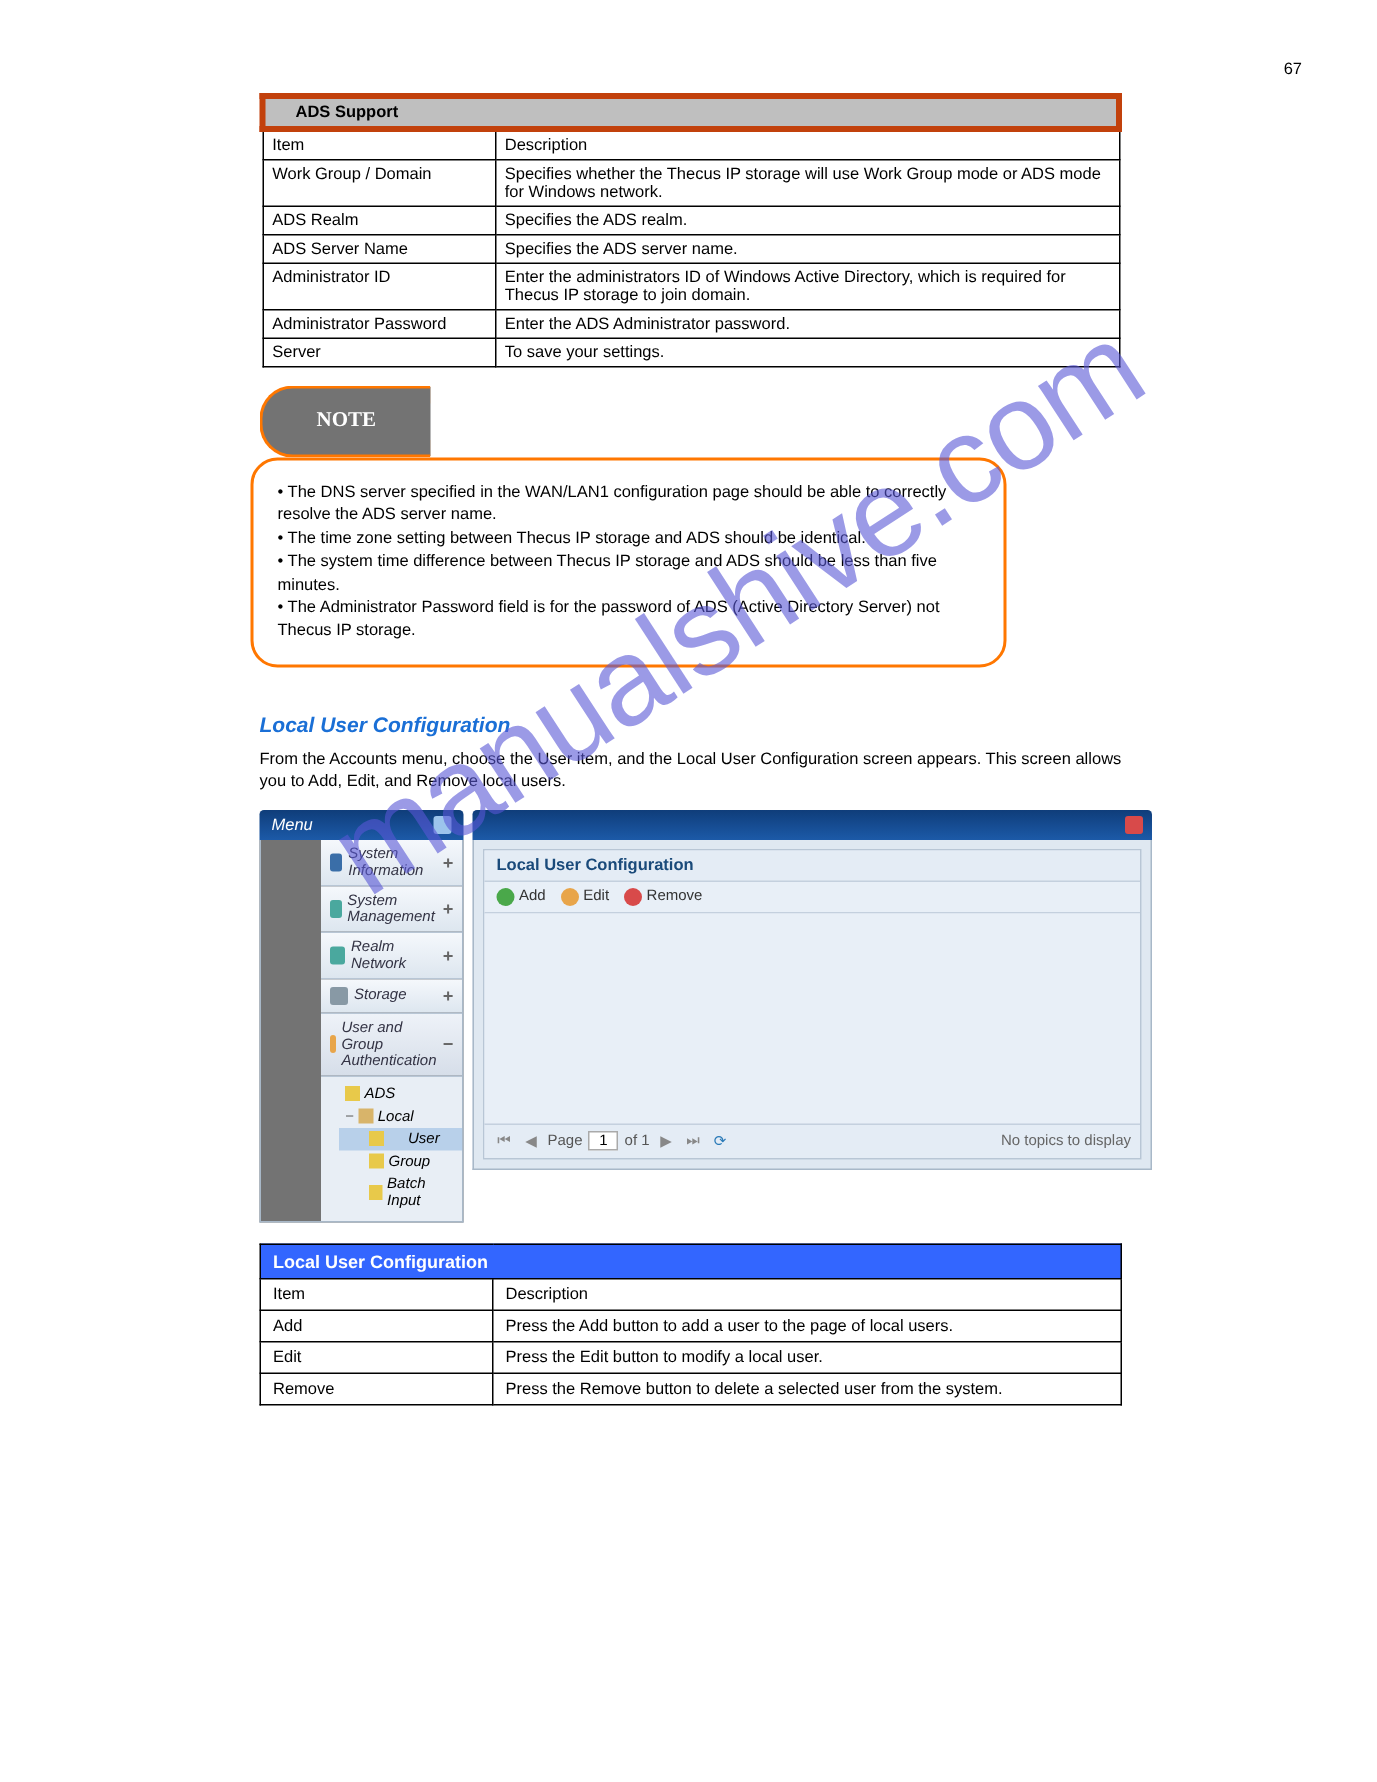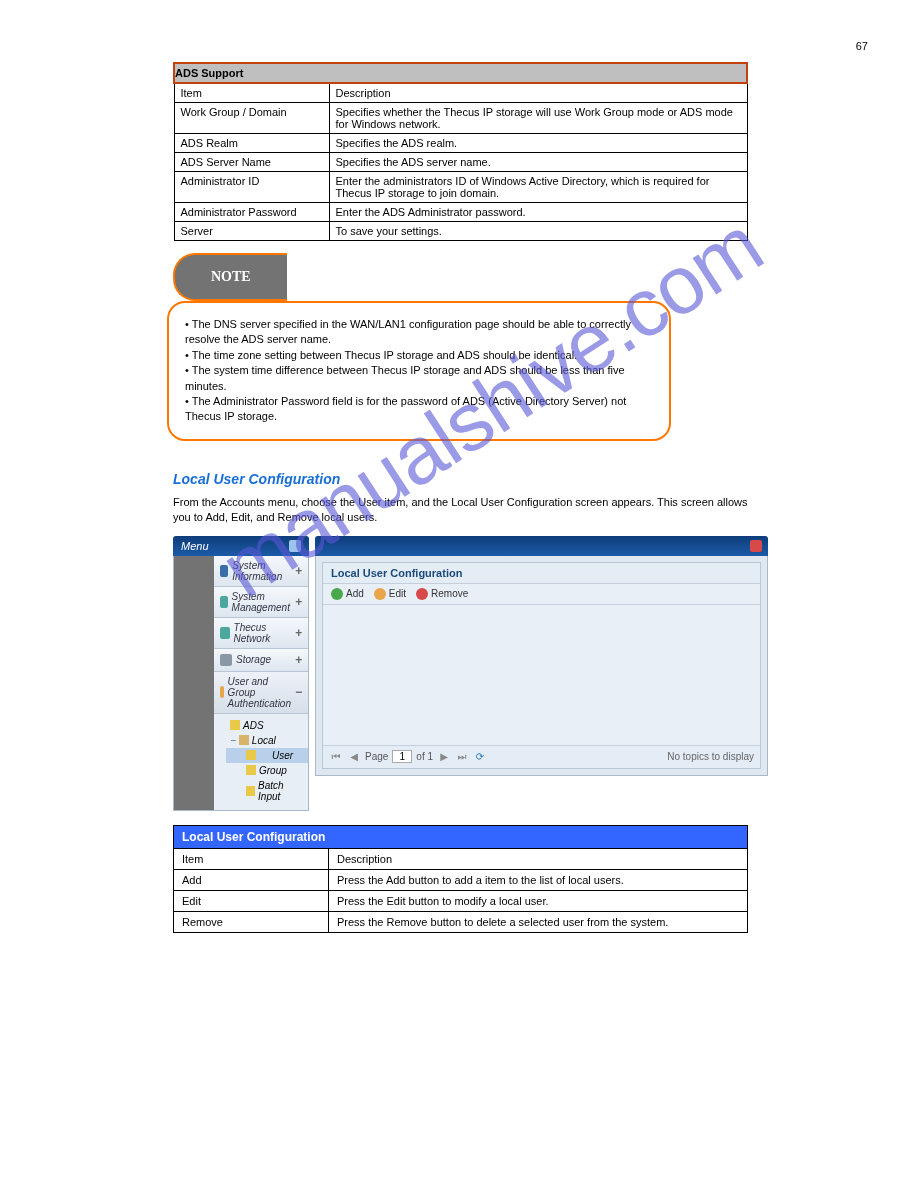--- a/index.html
+++ b/index.html
@@ -32,22 +32,22 @@
     .ads-table {
       width: 575px;
       margin-left: 123px;
       border-collapse: collapse;
       border: 1px solid #000;
     }
     .ads-table th {
       background: #bfbfbf;
       font-weight: bold;
       text-align: left;
-      padding: 3px 0;
-      border: 2px solid #c2410c;
+      padding: 3px 20px;
+      border: 4px solid #c2410c;
       font-size: 11px;
     }
     .ads-table td {
       border: 1px solid #000;
       padding: 3px 6px;
       vertical-align: top;
       font-size: 11px;
     }
     .ads-table td:first-child { width: 155px; }
     .note-box { margin-left: 123px; margin-top: 12px; width: 575px; }
@@ -267,21 +267,21 @@
         <span>System Information</span>
         <span class="plus">+</span>
       </div>
       <div class="menu-item">
         <span class="icon ico-teal"></span>
         <span>System Management</span>
         <span class="plus">+</span>
       </div>
       <div class="menu-item">
         <span class="icon ico-teal"></span>
-        <span>Thecus Network</span>
+        <span>Realm Network</span>
         <span class="plus">+</span>
       </div>
       <div class="menu-item">
         <span class="icon ico-gray"></span>
         <span>Storage</span>
         <span class="plus">+</span>
       </div>
       <div class="menu-item expanded">
         <span class="icon ico-orange"></span>
         <span>User and Group Authentication</span>
@@ -357,21 +357,21 @@
   <tbody>
       <tr>
         <th colspan="2">Local User Configuration</th>
       </tr>
   <tr>
         <td>Item</td>
         <td>Description</td>
       </tr>
   <tr>
         <td>Add</td>
-        <td>Press the Add button to add a item to the list of local users.</td>
+        <td>Press the Add button to add a user to the page of local users.</td>
       </tr>
   <tr>
         <td>Edit</td>
         <td>Press the Edit button to modify a local user.</td>
       </tr>
   <tr>
         <td>Remove</td>
         <td>Press the Remove button to delete a selected user from the system.</td>
       </tr>
 </tbody>

